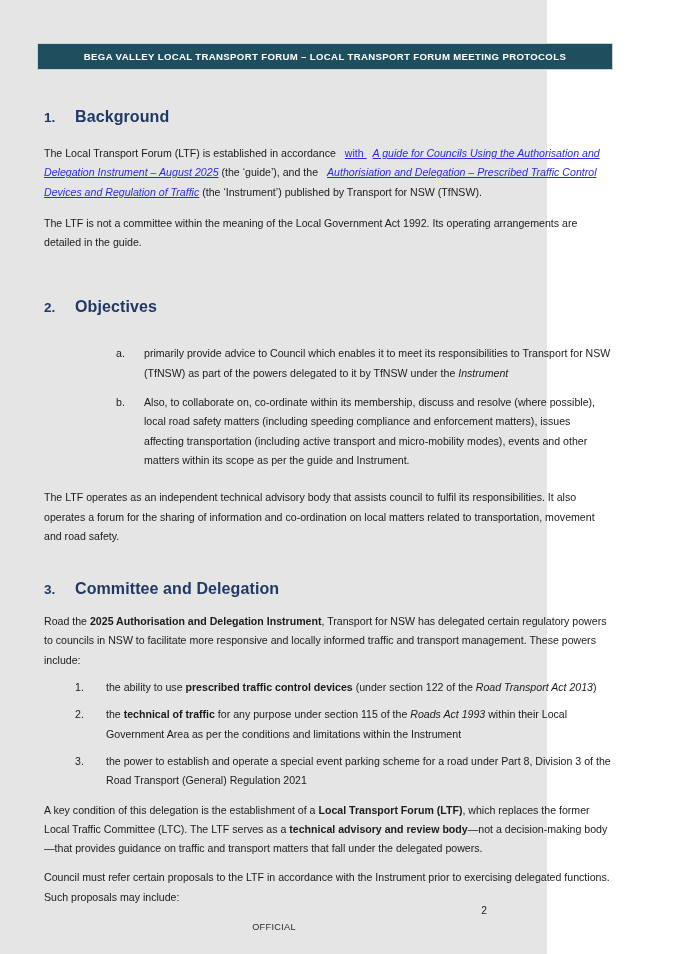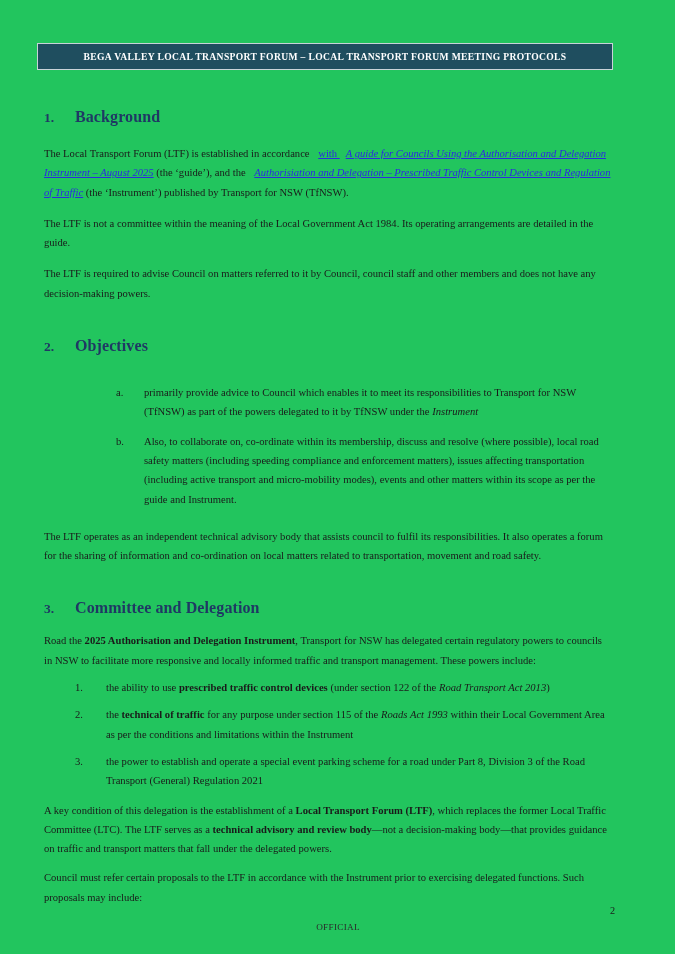--- a/index.html
+++ b/index.html
@@ -11,25 +11,24 @@
     width: 675px;
     height: 954px;
     font-family: "Liberation Sans", sans-serif;
     color: #000000;
     position: relative;
     overflow: hidden;
   }
 
   .page {
     position: relative;
-    width: 675px;
+    width: 547px;
     height: 954px;
-    background: #22c55e;
+    background: #e5e5e5;
     box-sizing: border-box;
-    font-family: Liberation Serif, serif;
   }
 
   
   .banner {
     position: absolute;
     left: 37px;
     top: 43px;
     width: 576px;
     height: 27px;
     background: #1F4E5F;
@@ -169,25 +168,24 @@
       <span class="h-num">1.</span>
       <span class="h-title">Background</span>
     </div>
 
     <div class="gap-18"></div>
 
     <p class="body indent"><span>The Local Transport Forum (LTF) is established in accordance </span><a class="lnk noital" href="#">with </a><a class="lnk" href="#">A guide for Councils Using the Authorisation and Delegation Instrument – August 2025</a><span> (the ‘guide’),  and the </span><a class="lnk" href="#">Authorisiation and Delegation – Prescribed Traffic Control Devices and Regulation of Traffic</a><span> (the ‘Instrument’) published by Transport for NSW (TfNSW).</span></p>
 
     <div class="gap-12"></div>
 
-    <p class="body indent">The LTF is not a committee within the meaning of the Local Government Act 1984. Its operating arrangements are detailed in the guide.</p>
+    <p class="body indent">The LTF is not a committee within the meaning of the Local Government Act 1992. Its operating arrangements are detailed in the guide.</p>
 
     <div class="gap-12"></div>
 
-    <p class="body indent">The LTF is required to advise Council on matters referred to it by Council, council staff and other members and does not have any decision-making powers.</p>
 
     <div class="gap-34"></div>
 
     <div class="h-sec">
       <span class="h-num">2.</span>
       <span class="h-title">Objectives</span>
     </div>
 
     <div class="gap-16"></div>
 

